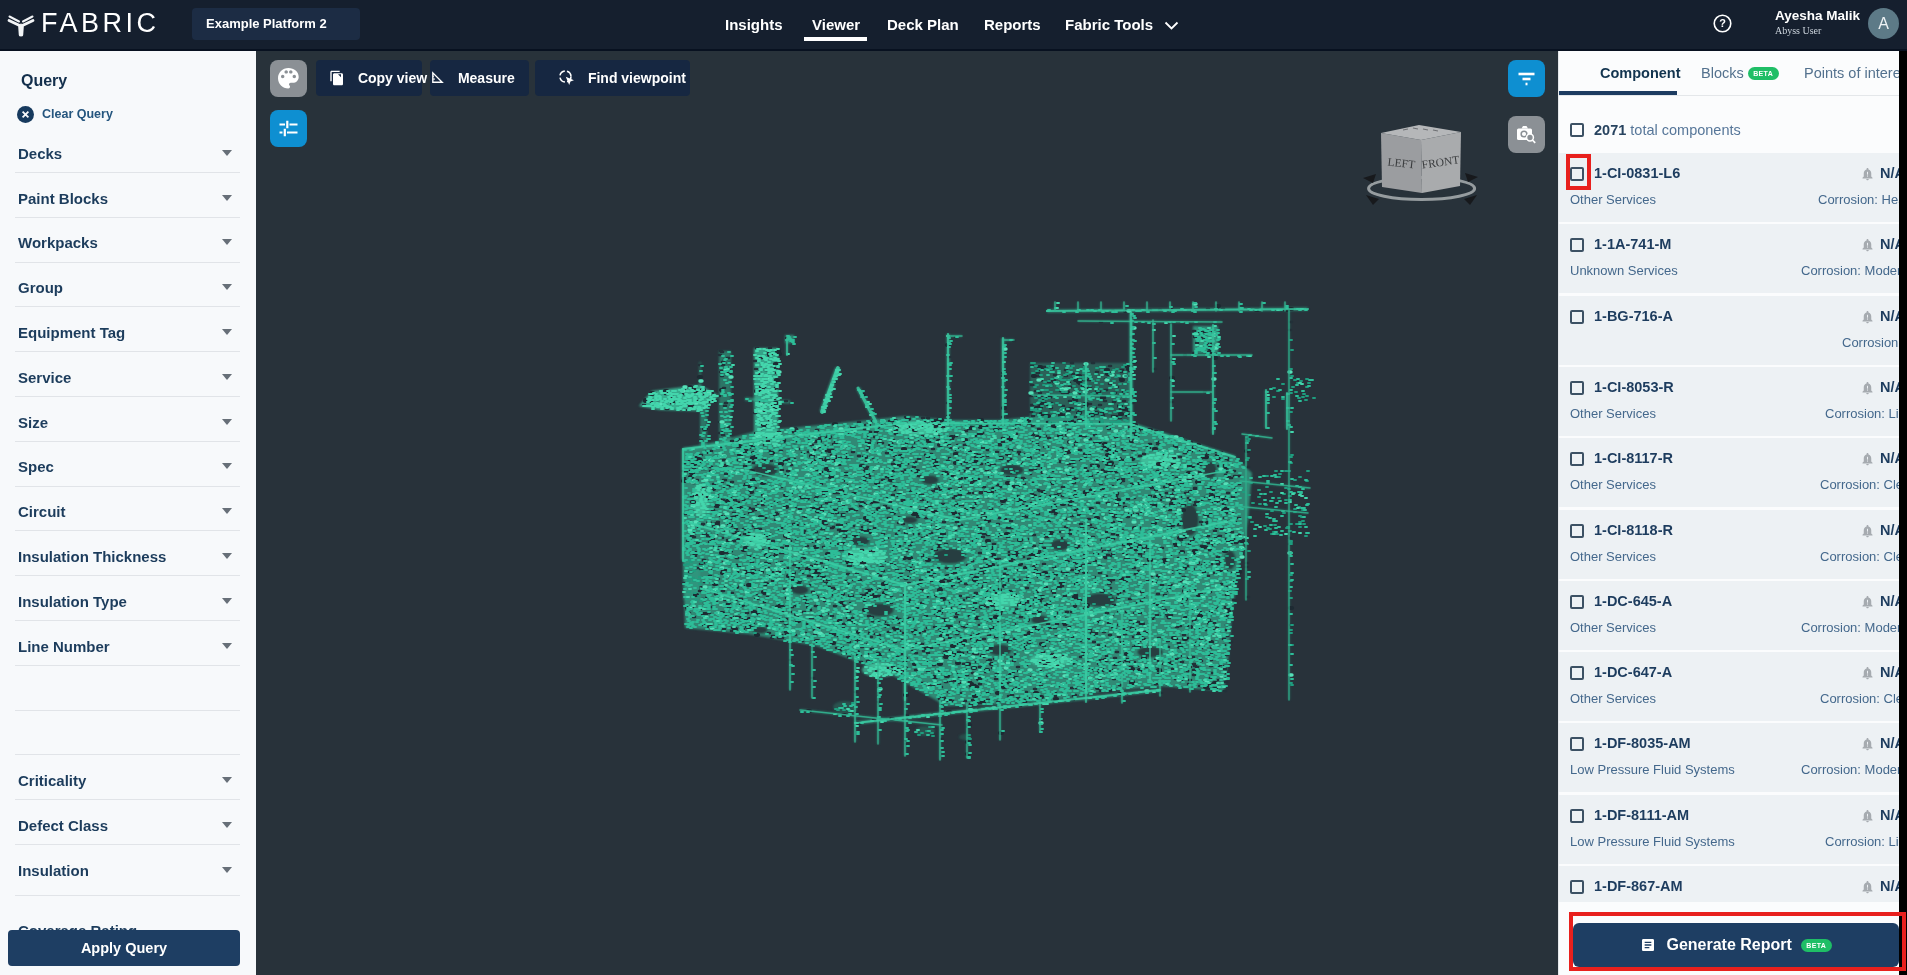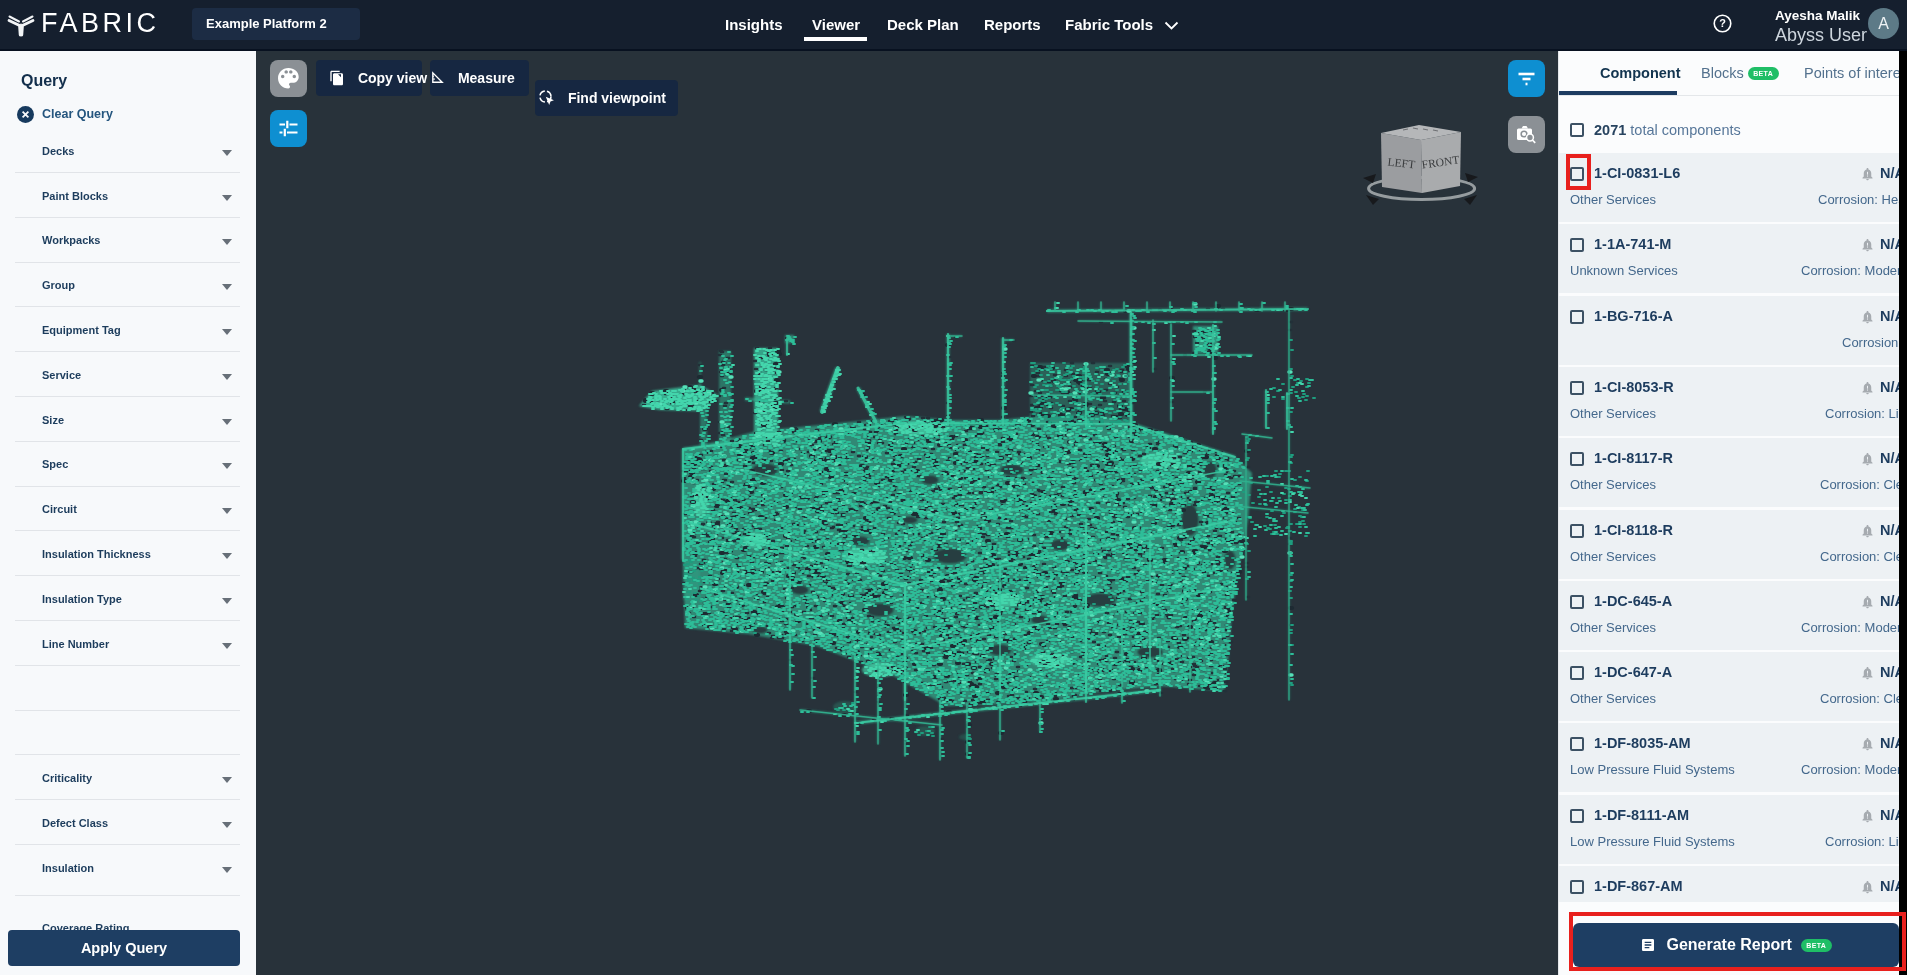--- a/index.html
+++ b/index.html
@@ -6,28 +6,28 @@
 html,body { width:1907px; height:975px; overflow:hidden; font-family:"Liberation Sans", sans-serif; background:#fff; }
 .abs { position:absolute; }
 #header { position:absolute; left:0; top:0; width:1907px; height:51px; background:#151f2e; border-bottom:2px solid #081120; z-index:20; }
 #logo { position:absolute; left:7px; top:11px; width:28px; height:26px; }
 #logotext { position:absolute; left:41px; top:8px; color:#fff; font-size:27px; font-weight:normal; letter-spacing:3.5px; }
 #platformchip { position:absolute; left:192px; top:8px; width:168px; height:32px; background:#1c2c44; border-radius:4px; color:#fff; font-size:13px; font-weight:bold; line-height:32px; padding-left:14px; }
 .navitem { position:absolute; top:0; height:36px; line-height:49px; color:#fff; font-size:15px; font-weight:bold; white-space:nowrap; }
 #nav-underline { position:absolute; left:804px; top:37px; width:63px; height:4px; background:#fff; }
 #helpicon { position:absolute; left:1713px; top:14px; width:19px; height:19px; }
 #username { position:absolute; left:1775px; top:8px; color:#fff; font-size:13.5px; font-weight:bold; }
-#userrole { position:absolute; left:1775px; top:25px; color:#cdd5dd; font-size:18px; }
+#userrole { position:absolute; left:1775px; top:25px; color:#cdd5dd; font-size:10px;font-family:Liberation Serif, serif; }
 #avatar { position:absolute; left:1868px; top:8px; width:31px; height:31px; border-radius:50%; background:#5d7a87; color:#eef2f4; font-size:16px; text-align:center; line-height:31px; }
 #sidebar { position:absolute; left:0; top:51px; width:256px; height:924px; background:#f7f9fb; overflow:hidden;padding-left:29px; }
 #querytitle { position:absolute; left:21px; top:21px; color:#132f4c; font-size:16px; font-weight:bold; }
 #clearq { position:absolute; left:17px; top:55px; }
 #clearq .ctext { position:absolute; left:25px; top:1px; color:#24557e; font-size:12.5px; font-weight:bold; white-space:nowrap; }
 .acc { position:absolute; left:0; width:256px; height:45px; }
-.acc .lbl { position:absolute; left:18px; top:14px; font-size:11px; font-weight:bold; color:#1c3c5c; white-space:nowrap;margin-left:24px; }
+.acc .lbl { position:absolute; left:18px; top:14px; font-size:15px; font-weight:bold; color:#1c3c5c; white-space:nowrap; }
 .acc .chev { position:absolute; left:222px; top:19px; width:0; height:0; border-left:5.5px solid transparent; border-right:5.5px solid transparent; border-top:6px solid #676f78; }
 .accdiv { position:absolute; left:15px; width:225px; height:1px; background:#e1e4e8; }
 #applyq { position:absolute; left:8px; top:879px; width:232px; height:36px; background:#1e3e63; border-radius:4px; color:#fff; font-size:14.5px; font-weight:bold; text-align:center; line-height:36px; z-index:3; }
 #viewer { position:absolute; left:256px; top:51px; width:1302px; height:924px; background:#28323a; overflow:hidden; }
 .vbtn { position:absolute; border-radius:8px; }
 .tbtn { position:absolute; top:9px; height:36px; background:#162741; border-radius:4px; color:#fff; font-size:14px; font-weight:bold; line-height:36px; white-space:nowrap; }
 .tbtn svg { vertical-align:middle; margin-top:-3px; }
 #rpanel { position:absolute; left:1558px; top:51px; width:349px; height:924px; background:#fbfcfd; overflow:hidden; border-left:1px solid #e4e7ea; }
 #rpanel .inner { position:absolute; left:0; top:0; width:390px; }
 .tab { position:absolute; top:0; height:40px; line-height:44px; font-size:14.5px; white-space:nowrap; }
@@ -371,21 +371,21 @@
       </svg>
     <span style="margin-left:9px;">Copy view</span>
   </div>
   <div class="tbtn" style="left:174px;width:99px;padding-left:0;">
     <svg width="15" height="15" viewBox="0 0 24 24">
         <path d="M4.5 4.5 L4.5 19.5 L19.5 19.5 Z" fill="none" stroke="#fff" stroke-width="2.2"></path>
         <path d="M4.5 14.5 L8 14.5 M4.5 10 L6.5 10" stroke="#fff" stroke-width="1.6"></path>
       </svg>
     <span style="margin-left:9px;">Measure</span>
   </div>
-  <div class="tbtn" style="left:279px;width:143px;padding-left:3px;margin-top:20px;">
+  <div class="tbtn" style="left:279px;width:155px;padding-left:23px;">
     <svg width="17" height="17" viewBox="0 0 24 24">
         <circle cx="10.5" cy="10.5" r="7.8" stroke="#fff" stroke-width="2.2" fill="none" stroke-dasharray="9.5 3.2"></circle>
         <path d="M11 11 L22.5 15.8 L17.6 17.6 L15.8 22.5 Z" fill="#fff"></path>
       </svg>
     <span style="margin-left:9px;">Find viewpoint</span>
   </div>
   <div class="vbtn" style="left:14px;top:59px;width:37px;height:37px;background:#0e8fd1;">
     <svg width="37" height="37" viewBox="0 0 37 37">
         <g stroke="#fff" stroke-width="2.2">
           <path d="M9.5 14.5 H15 M19.5 14.5 H27.5"></path>

